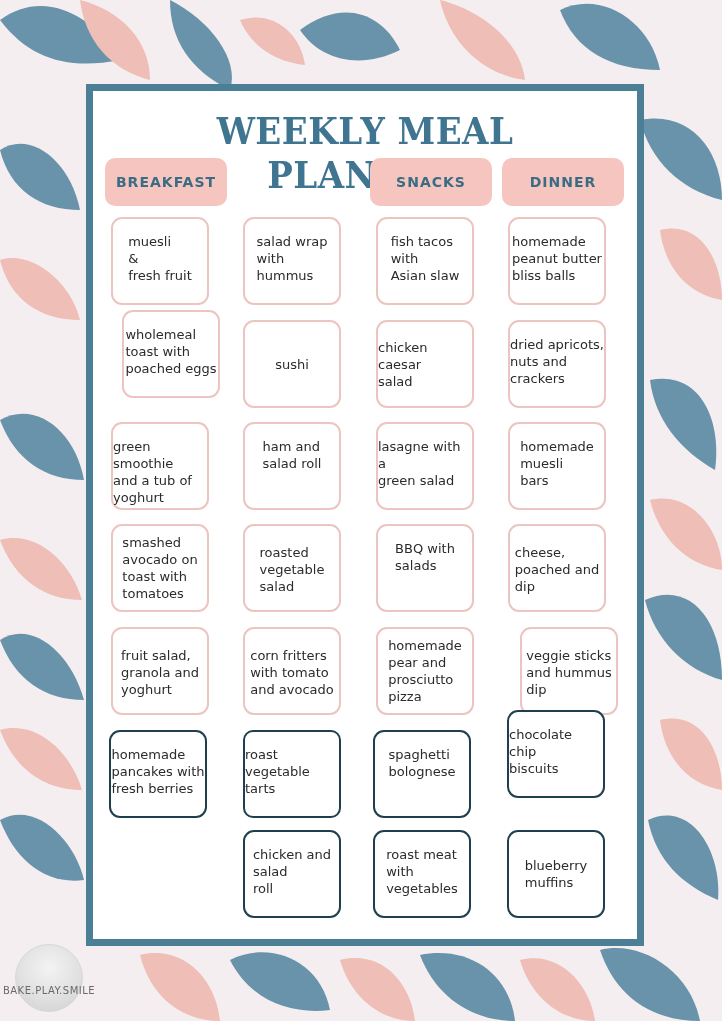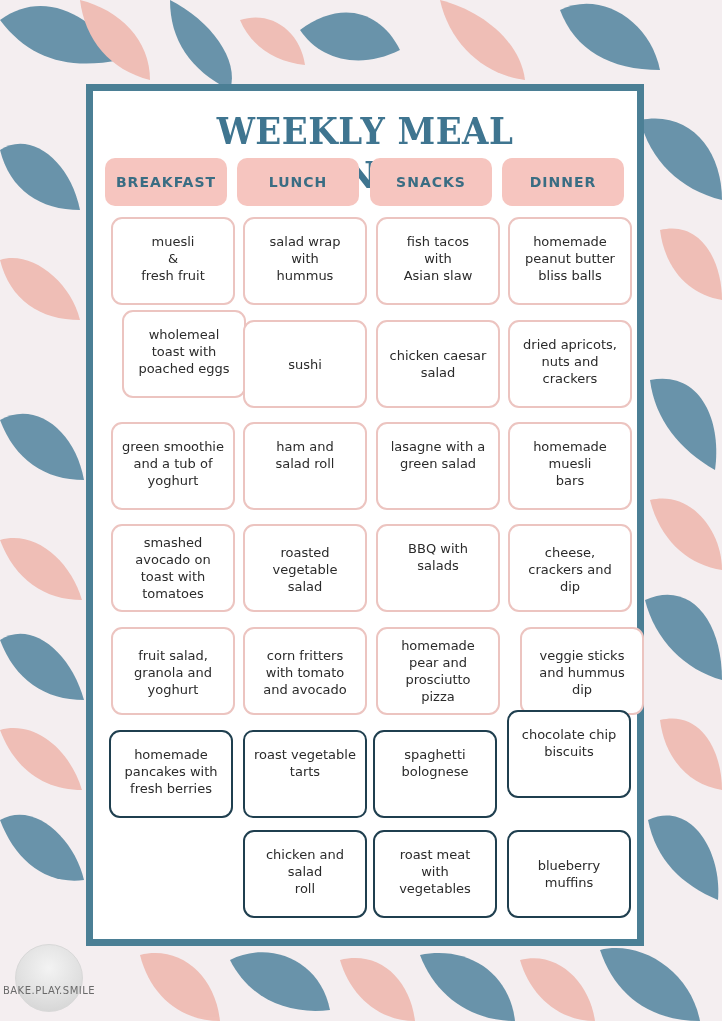--- a/index.html
+++ b/index.html
@@ -24,24 +24,24 @@
     transform:scaleX(0.92);
   }
   .headers { position:absolute; left:12px; right:10px; top:67px; height:48px;padding-left:21px; }
   .hdr {
     position:absolute; top:0; width:122px; height:48px; border-radius:10px;
     background:#f6c5bf; color:#3a6d83;
     font-family:"DejaVu Sans", sans-serif; font-weight:bold; font-size:14px;
     letter-spacing:1px; display:flex; align-items:center; justify-content:center;
   }
   .cell {
-    position:absolute; width:124px; height:88px; box-sizing:border-box;
+    position:absolute; width:98px; height:88px; box-sizing:border-box;
     border:2px solid #ecc4c0; border-radius:11px; background:#fff;
     display:flex; align-items:flex-start; justify-content:center;
-    text-align:center; padding-top:14px;
+    padding-top:14px;
     font-family:"DejaVu Sans", sans-serif; font-size:13px; line-height:17px;
     color:#2b2b2b; white-space:pre-line;
   }
   .cell.center { align-items:center; padding-top:0; }
   .cell.dark { border:2px solid #1f3f4f; }
   .logo {
     position:absolute; left:15px; top:944px; width:66px; height:66px; border-radius:50%;
     background:radial-gradient(circle at 50% 35%, #f3f3f3 0%, #e1e1e1 55%, #cfcfcf 100%);
     border:1px solid #d8d8d8;
     display:flex; align-items:center; justify-content:center;
@@ -94,21 +94,20 @@
     </g>
   </g>
 </svg>
 
 <div class="frame">
   <div class="sheet">
     <div class="title">WEEKLY MEAL PLANNER</div>
 
     <div class="headers">
       <div class="hdr" style="left:0px;">BREAKFAST</div>
-      <div class="hdr" style="left:132px;">LUNCH</div>
       <div class="hdr" style="left:265px;">SNACKS</div>
       <div class="hdr" style="left:397px;">DINNER</div>
     </div>
 
     <div class="cell" style="left:18px;  top:126px;">muesli
 &amp;
 fresh fruit</div>
     <div class="cell" style="left:150px; top:126px;">salad wrap
 with
 hummus</div>
@@ -143,21 +142,21 @@
     <div class="cell" style="left:18px;  top:433px; padding-top:8px;">smashed
 avocado on
 toast with
 tomatoes</div>
     <div class="cell" style="left:150px; top:433px; padding-top:18px;">roasted
 vegetable
 salad</div>
     <div class="cell" style="left:283px; top:433px;">BBQ with
 salads</div>
     <div class="cell" style="left:415px; top:433px; padding-top:18px;">cheese,
-crackers and
+poached and
 dip</div>
 
     <div class="cell" style="left:18px;  top:536px; padding-top:18px;">fruit salad,
 granola and
 yoghurt</div>
     <div class="cell" style="left:150px; top:536px; padding-top:18px;">corn fritters
 with tomato
 and avocado</div>
     <div class="cell" style="left:283px; top:536px; padding-top:8px;">homemade
 pear and

